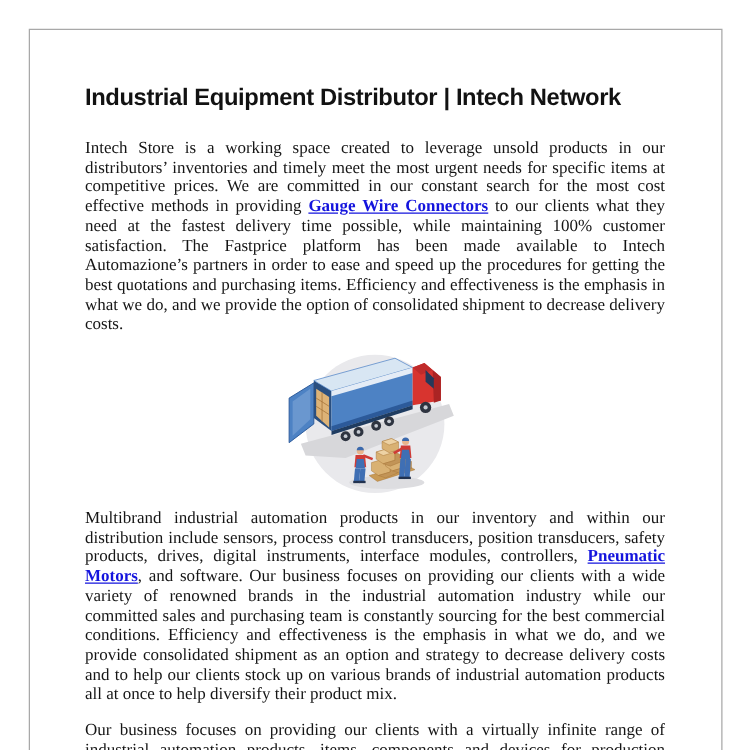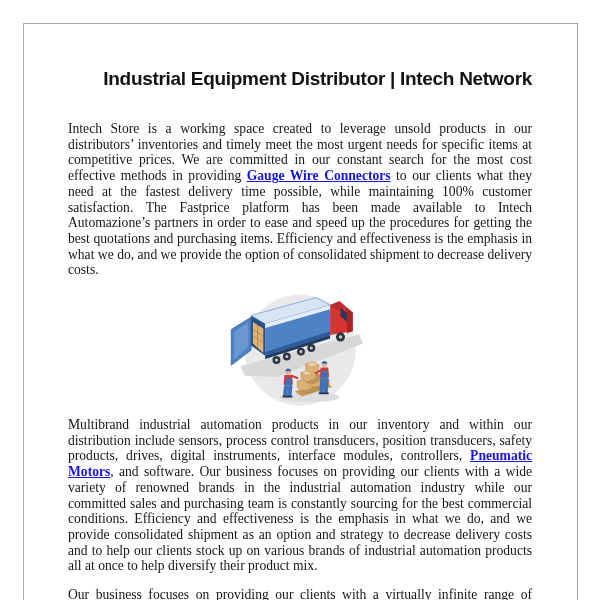--- a/index.html
+++ b/index.html
@@ -9,22 +9,21 @@
   }
   .page{
     position:absolute;left:23px;top:23px;width:555px;height:640px;
     box-sizing:border-box;border:1px solid #a8a8a8;background:#ffffff;
   }
   .content{padding:44px 45px 0 44px;}
   h1{
     font-family:"Liberation Sans", sans-serif;
     font-size:19px;font-weight:700;color:#121212;
     letter-spacing:-0.3px;white-space:nowrap;
-    margin:0 0 31px 0;
-    text-align:right;
+    margin:0 0 20px 0;
   }
   p{
     font-size:13.6px;line-height:15.7px;color:#151515;
     text-align:justify;margin:0 0 13px 0;
   }
   a.doclink{
     color:#1414dd;font-weight:700;text-decoration:underline;cursor:pointer;margin-top:10px;
   }
   .figure{
     text-align:center;margin:0 0 4px 0;line-height:0;

